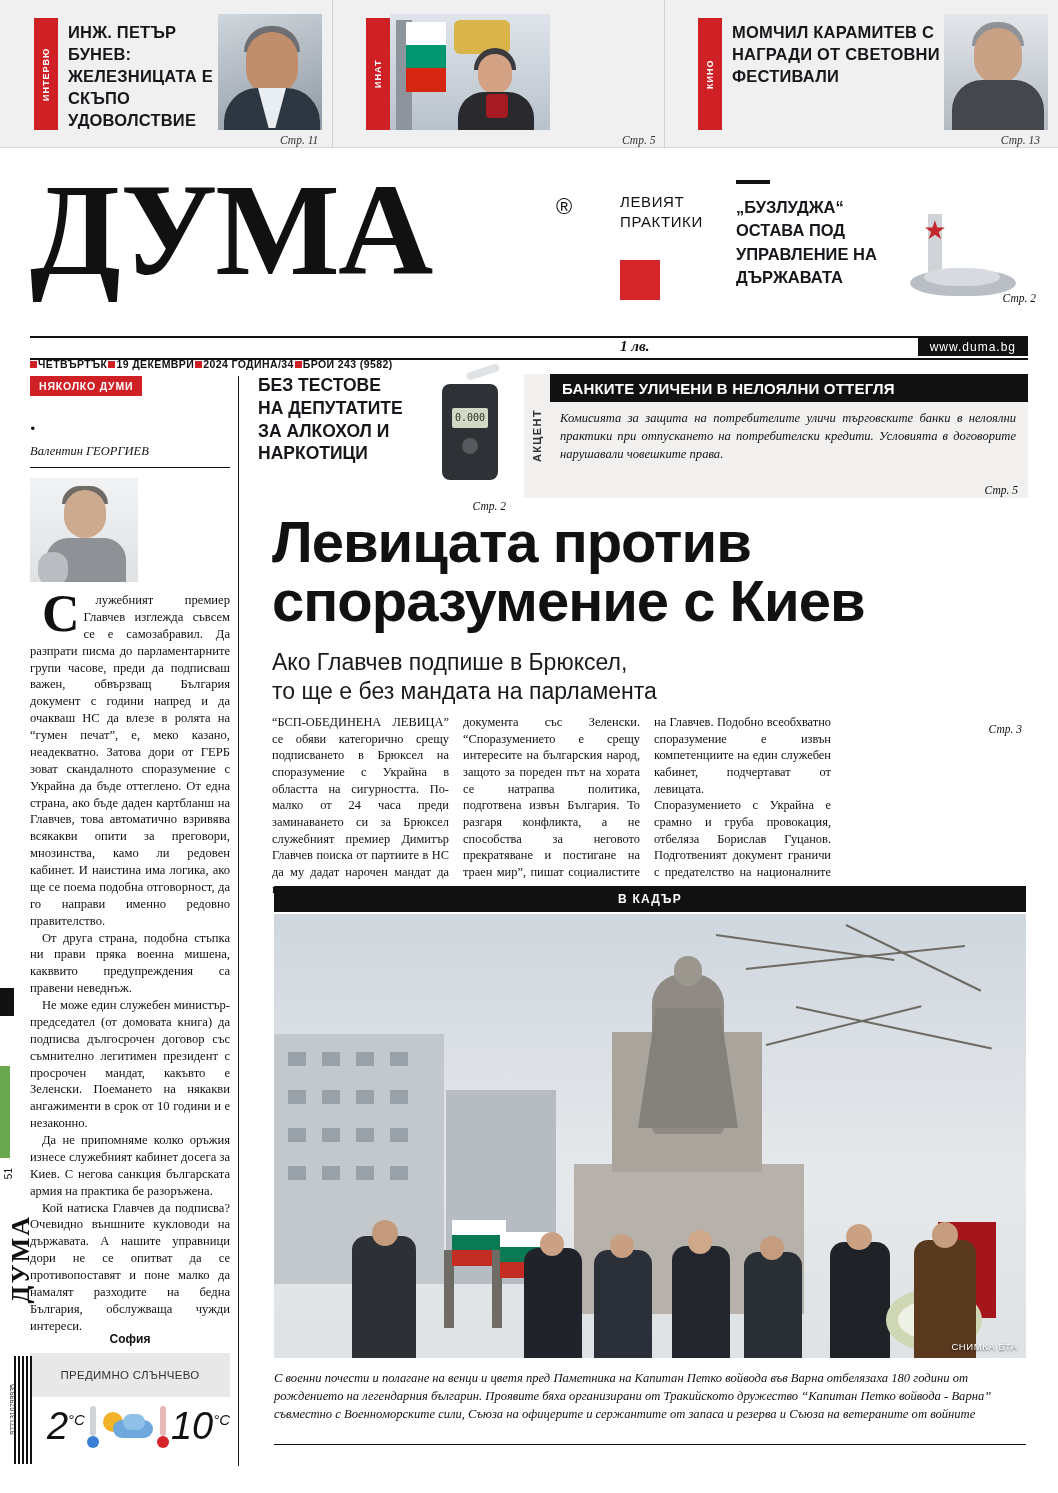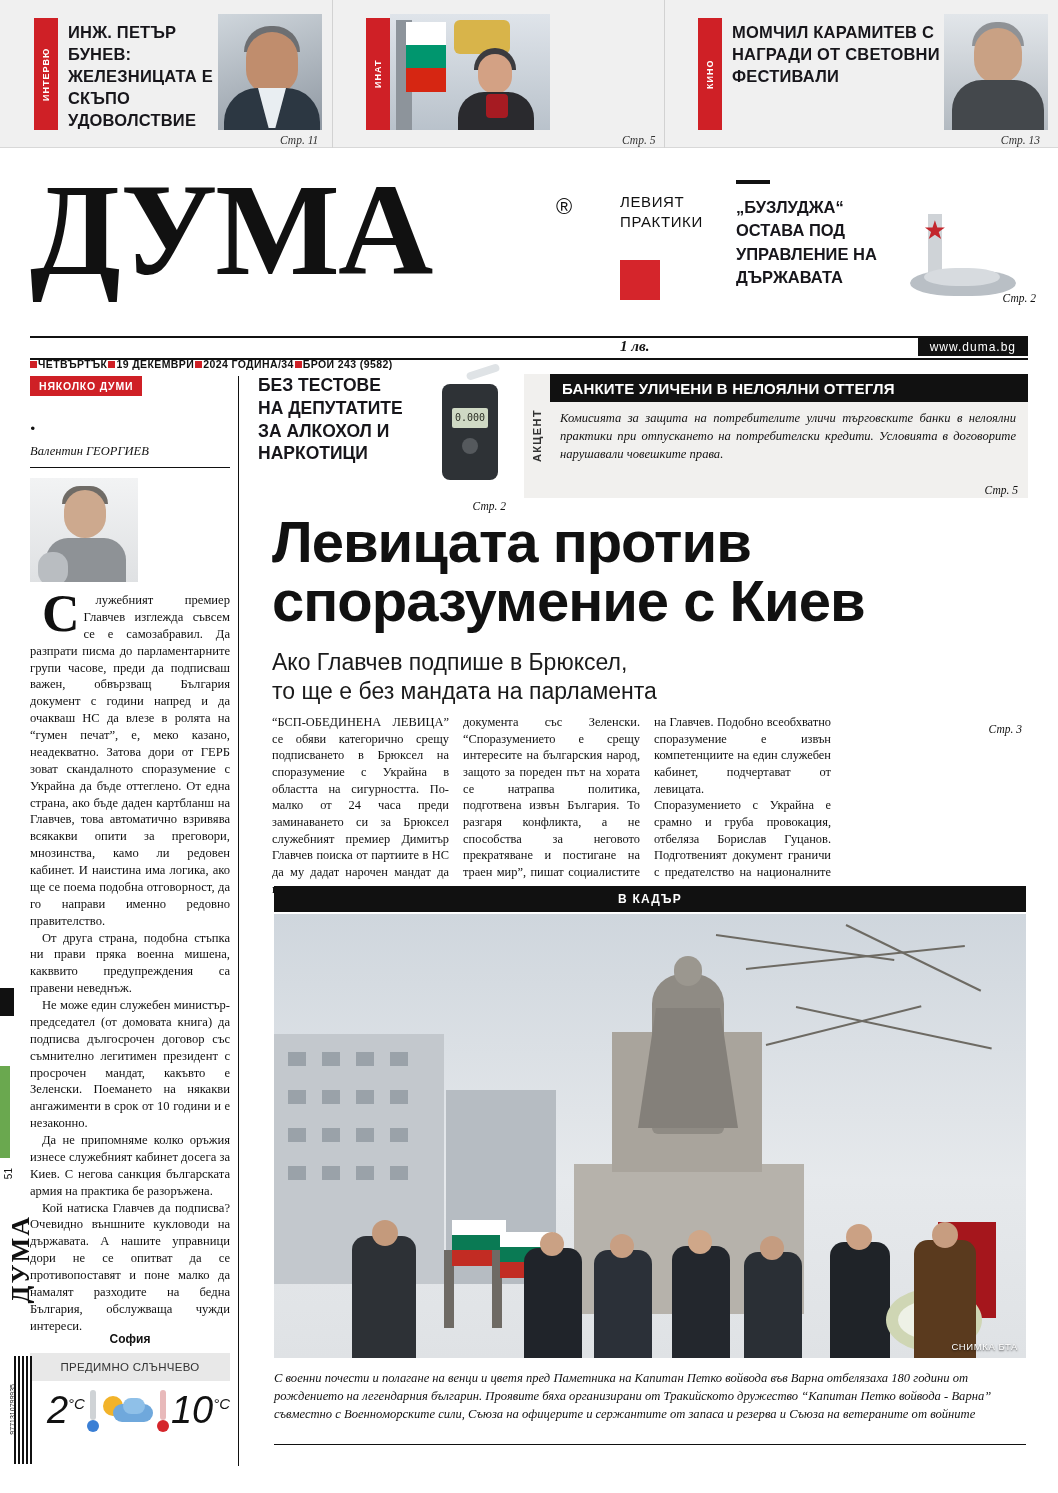--- a/index.html
+++ b/index.html
@@ -81,21 +81,21 @@
   .op-photo .ph-hair{position:absolute;left:32px;top:8px;width:46px;height:18px;background:#6f6b66;border-radius:23px 23px 0 0;}
   .op-photo .ph-body{position:absolute;left:16px;top:60px;width:80px;height:50px;background:#8e9296;border-radius:22px 22px 0 0;}
   .op-photo .ph-arm{position:absolute;left:8px;top:74px;width:30px;height:34px;background:#b9bdc1;border-radius:14px;}
   .op-text{margin-top:10px;font-size:12.6px;line-height:1.34;text-align:justify;hyphens:auto;}
   .op-text p{margin:0 0 0 0;text-indent:12px;}
   .dropcap{float:left;font-family:"Liberation Serif",serif;font-size:52px;line-height:40px;font-weight:bold;padding:2px 4px 0 0;}
 
   
   .weather{position:absolute;left:30px;top:1332px;width:200px;}
   .weather .city{text-align:center;font-family:"Liberation Sans",sans-serif;font-weight:bold;font-size:12px;}
-  .weather .cond{margin-top:7px;background:#e8e8e8;text-align:center;font-family:"Liberation Sans",sans-serif;font-size:11.5px;color:#333;padding:8px 0;letter-spacing:.3px;}
+  .weather .cond{margin-top:7px;background:#e8e8e8;text-align:center;font-family:"Liberation Sans",sans-serif;font-size:11.5px;color:#333;padding:16px 0;letter-spacing:.3px;}
   .weather .row{margin-top:8px;display:flex;align-items:center;justify-content:flex-end;font-style:italic;}
   .temp{font-family:"Liberation Sans",sans-serif;font-size:38px;font-weight:normal;color:#111;}
   .temp sup{font-size:15px;}
   .thermo{width:16px;height:42px;position:relative;}
   .thermo .tube{position:absolute;left:5px;top:0;width:6px;height:30px;background:#cfd3d6;border-radius:3px;}
   .thermo .bulb{position:absolute;left:2px;bottom:0;width:12px;height:12px;border-radius:50%;background:#3a7fd5;}
   .thermo.warm .bulb{background:#d5252b;}
   .thermo.warm .tube{background:#e8b9ba;}
   .wicon{width:54px;height:34px;position:relative;}
   .wicon .sun{position:absolute;left:2px;top:2px;width:20px;height:20px;border-radius:50%;background:#f2b32a;}

